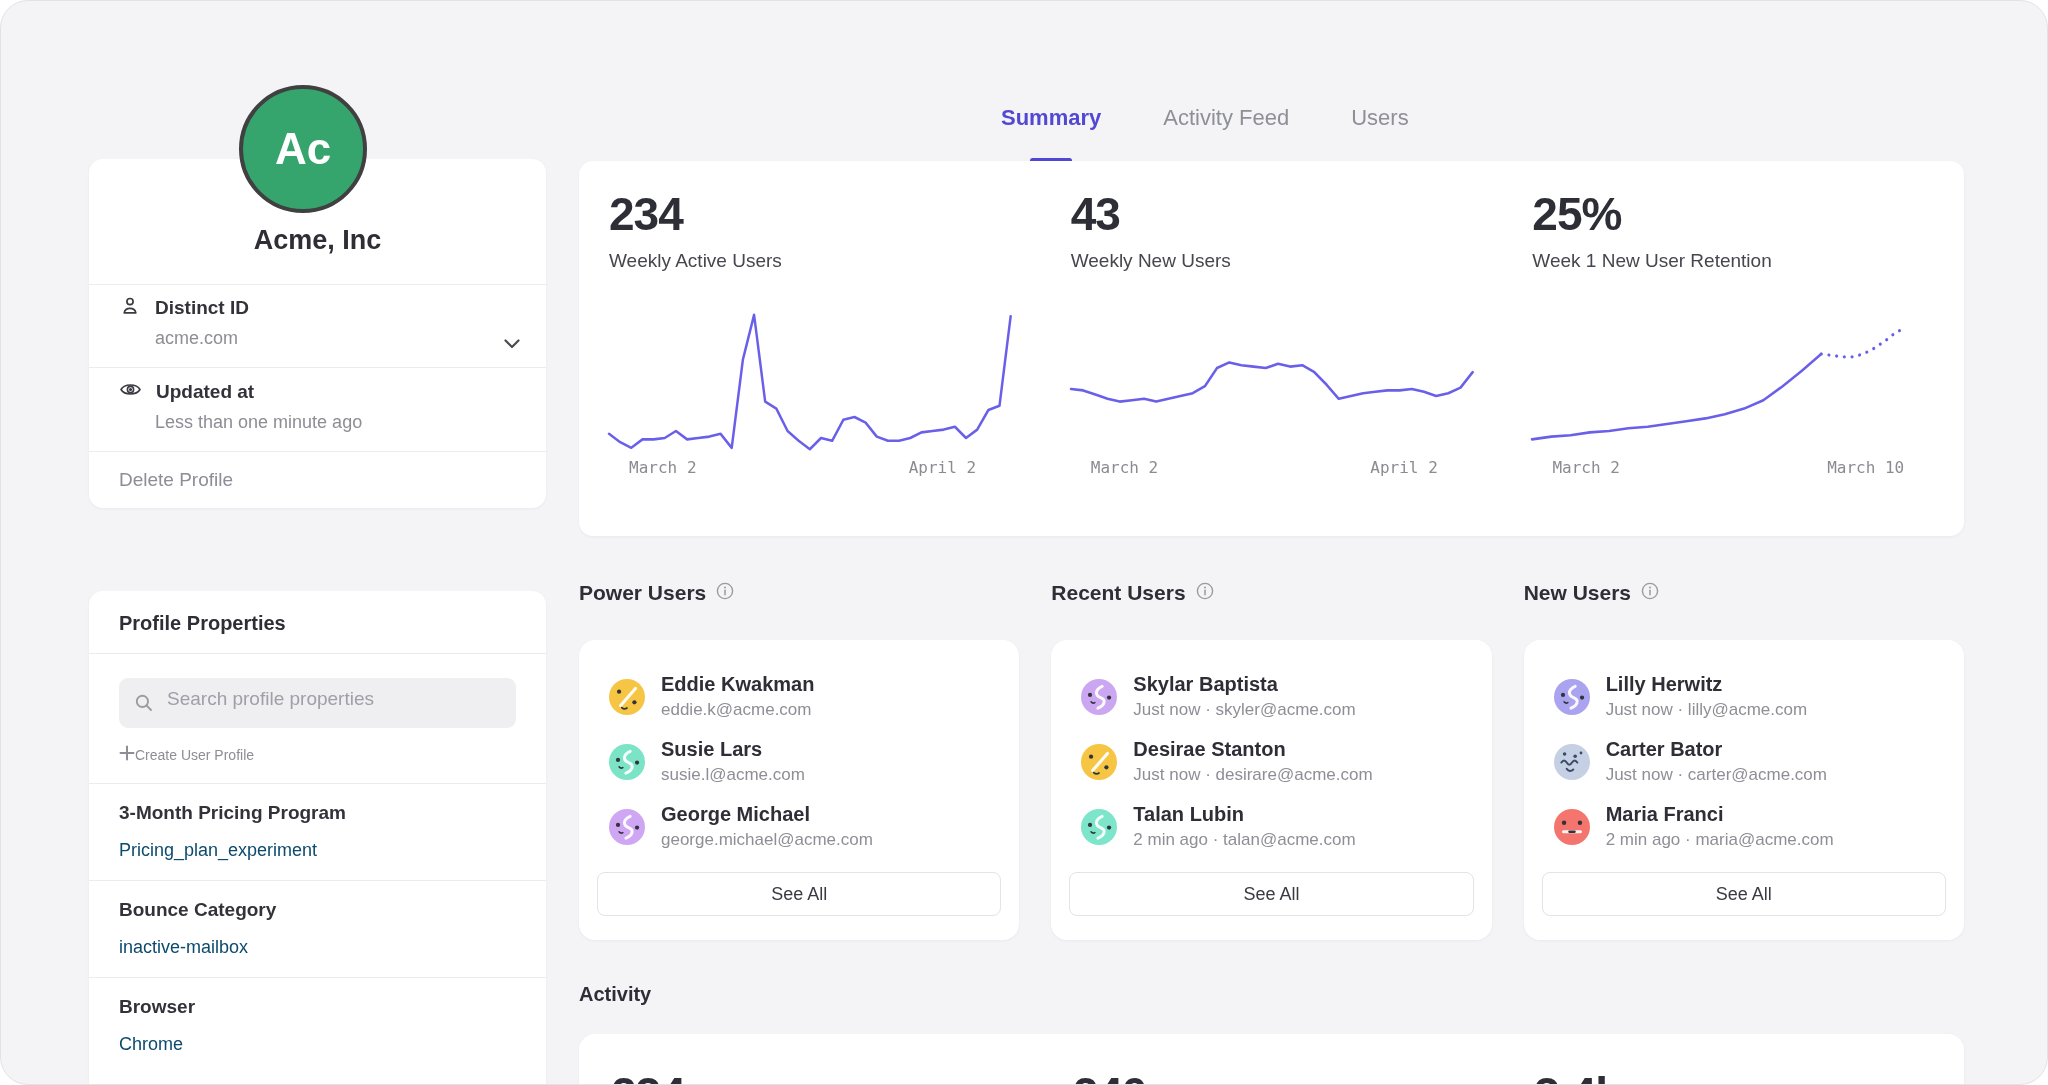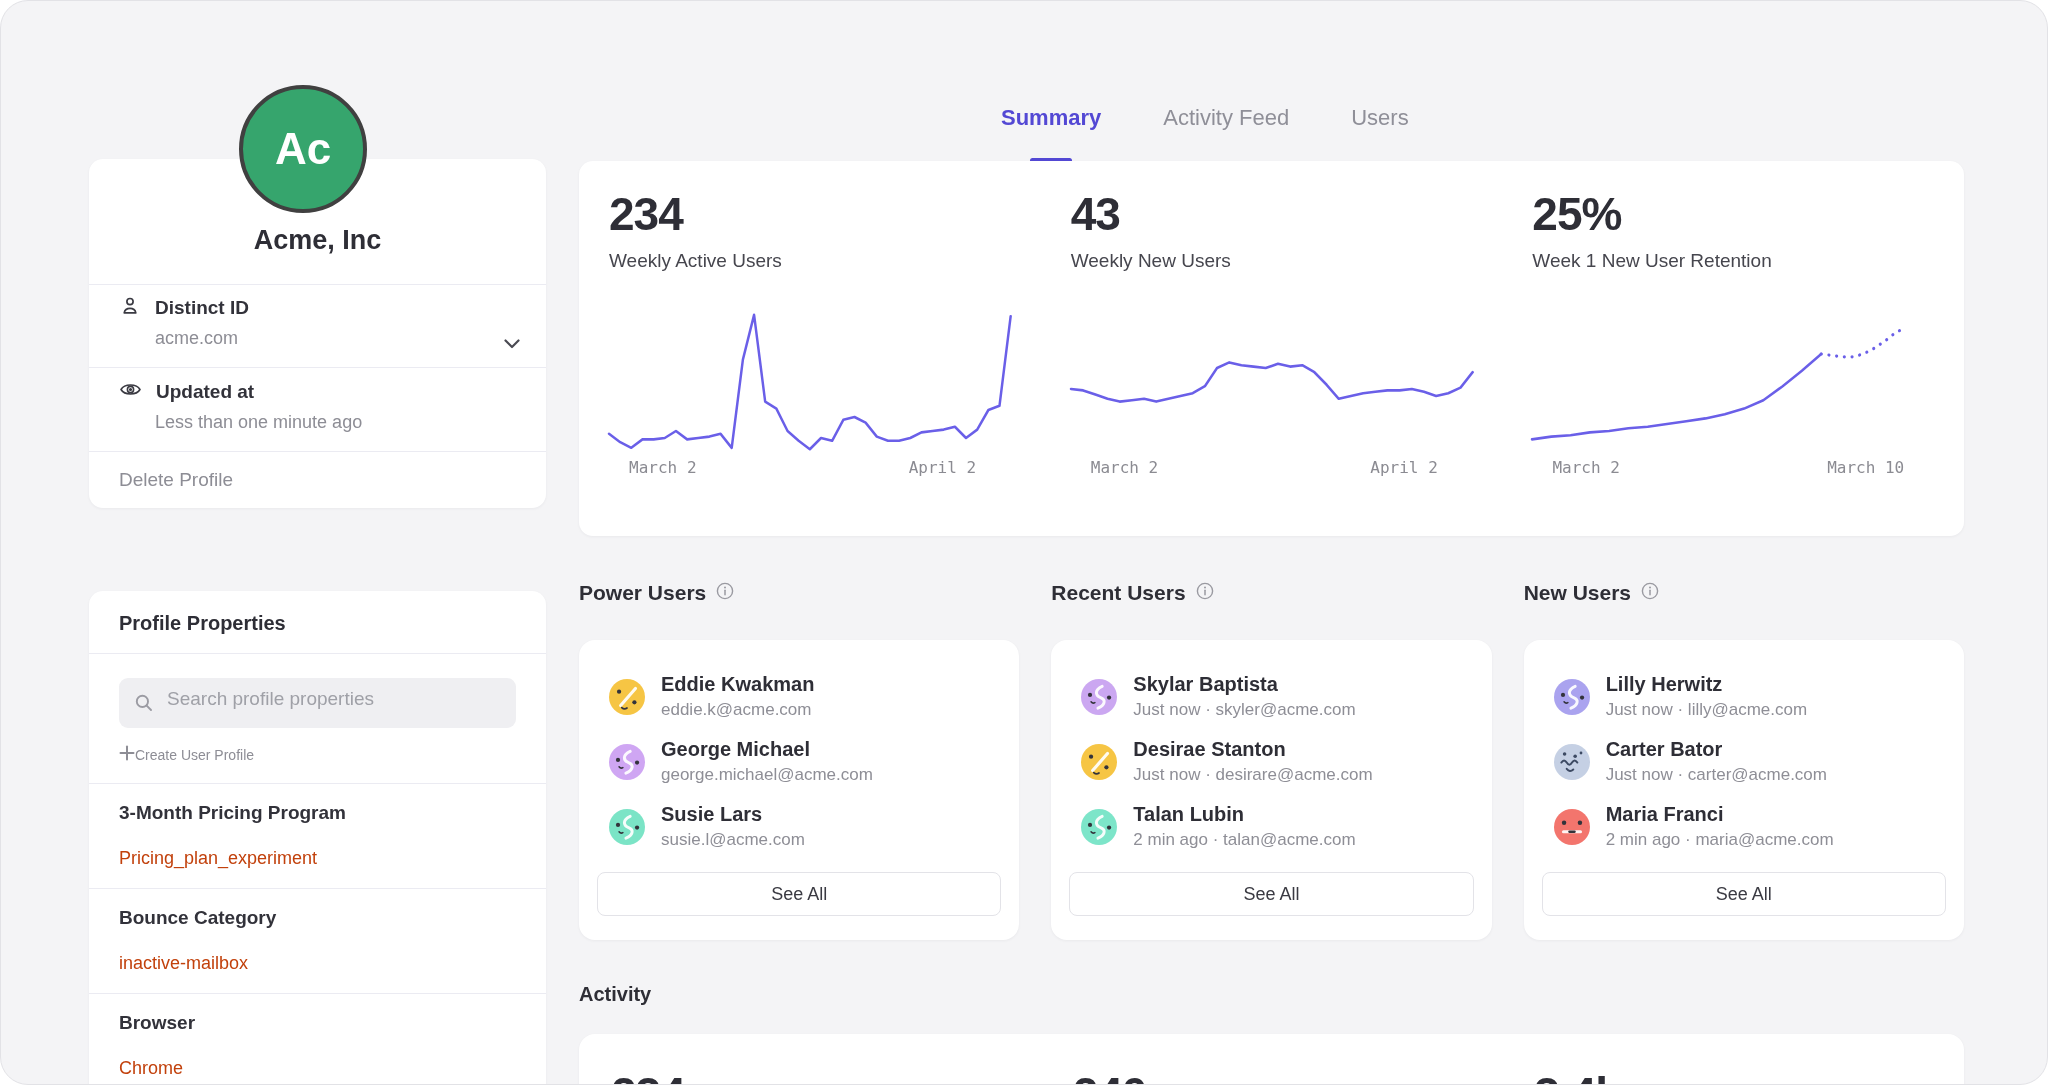--- a/index.html
+++ b/index.html
@@ -23,21 +23,21 @@
   .card-props{top:590px;height:560px;overflow:hidden;}
   .props-header{padding:21px 30px 18px;font-size:20px;font-weight:bold;color:#2e2e36;border-bottom:1px solid #ebebf2;}
   .search-wrap{margin:24px 30px 0;position:relative;}
   .search-input{width:100%;box-sizing:border-box;height:50px;border:none;outline:none;background:#efeff2;
     border-radius:9px;padding:0 16px 8px 48px;font-size:19px;color:#3a3a42;font-family:"Liberation Sans",sans-serif;}
   .search-input::placeholder{color:#9fa0a7;}
   .search-ic{position:absolute;left:15px;top:15px;}
   .create-row{display:flex;align-items:center;margin:17px 30px 19px;font-size:14px;color:#8d8d95;cursor:pointer;}
   .prop-row{border-top:1px solid #ebebf2;padding:18px 30px 19px;}
   .prop-name{font-size:19px;font-weight:600;color:#32323a;}
-  .prop-value{margin-top:24px;font-size:18px;color:#c2410c;}
+  .prop-value{margin-top:16px;font-size:18px;color:#0c4a6e;}
   
   .tabs{position:absolute;left:578px;top:104px;width:1385px;height:56px;display:flex;gap:62px;padding-left:422px;box-sizing:border-box;}
   .tab{position:relative;font-size:22px;color:#8f8f98;padding-bottom:16px;cursor:pointer;white-space:nowrap;}
   .tab.active{color:var(--accent,#5348d4);font-weight:600;}
   .tab.active::after{content:"";position:absolute;left:50%;transform:translateX(-50%);bottom:-2px;
     width:42px;height:5px;border-radius:3px;background:var(--accent,#5348d4);}
   .stats-card{position:absolute;left:578px;top:160px;width:1385px;height:375px;background:#fff;border-radius:14px;
     box-shadow:0 1px 3px rgba(40,40,60,.05);display:flex;box-sizing:border-box;}
   .stat-col{flex:1 1 0;padding:26px 30px 0;box-sizing:border-box;min-width:0;}
   .stat-value{font-size:46px;font-weight:bold;color:#2e2e36;letter-spacing:-1px;}
@@ -220,45 +220,45 @@
                 <circle cx="24" cy="22" r="2" fill="#33333b"></circle>
                 <path d="M12 27 q2.5 2.3 5 .4" fill="none" stroke="#33333b" stroke-width="1.6" stroke-linecap="round"></path>
               </svg>
             </div>
           <div>
               <div class="u-name">Eddie Kwakman</div>
                <div class="u-meta">eddie.k@acme.com</div>
             </div>
         </div>
         <div class="user-row">
+          <div class="u-avatar" style="background: rgb(123, 228, 198);">
+              <svg viewBox="0 0 34 34">
+                <path d="M20 7 C13 10 13 15.5 18.5 17.5 C24 19.5 22.5 25 16 27.5" fill="none" stroke="rgba(255,255,255,.92)" stroke-width="2.8" stroke-linecap="round"></path>
+                <circle cx="8.5" cy="15" r="2" fill="#33333b"></circle>
+                <circle cx="26.5" cy="17.5" r="2" fill="#33333b"></circle>
+                <path d="M9.5 21.5 q1.6 2 3.6 .8" fill="none" stroke="#33333b" stroke-width="1.5" stroke-linecap="round"></path>
+              </svg>
+            </div>
+          <div>
+              <div class="u-name">Susie Lars</div>
+               <div class="u-meta">susie.l@acme.com</div>
+            </div>
+        </div>
+        <div class="user-row">
           <div class="u-avatar" style="background: rgb(207, 166, 243);">
               <svg viewBox="0 0 34 34">
                 <path d="M20 7 C13 10 13 15.5 18.5 17.5 C24 19.5 22.5 25 16 27.5" fill="none" stroke="rgba(255,255,255,.92)" stroke-width="2.8" stroke-linecap="round"></path>
                 <circle cx="8.5" cy="15" r="2" fill="#33333b"></circle>
                 <circle cx="26.5" cy="17.5" r="2" fill="#33333b"></circle>
                 <path d="M9.5 21.5 q1.6 2 3.6 .8" fill="none" stroke="#33333b" stroke-width="1.5" stroke-linecap="round"></path>
               </svg>
             </div>
           <div>
               <div class="u-name">George Michael</div>
                <div class="u-meta">george.michael@acme.com</div>
-            </div>
-        </div>
-        <div class="user-row">
-          <div class="u-avatar" style="background: rgb(123, 228, 198);">
-              <svg viewBox="0 0 34 34">
-                <path d="M20 7 C13 10 13 15.5 18.5 17.5 C24 19.5 22.5 25 16 27.5" fill="none" stroke="rgba(255,255,255,.92)" stroke-width="2.8" stroke-linecap="round"></path>
-                <circle cx="8.5" cy="15" r="2" fill="#33333b"></circle>
-                <circle cx="26.5" cy="17.5" r="2" fill="#33333b"></circle>
-                <path d="M9.5 21.5 q1.6 2 3.6 .8" fill="none" stroke="#33333b" stroke-width="1.5" stroke-linecap="round"></path>
-              </svg>
-            </div>
-          <div>
-              <div class="u-name">Susie Lars</div>
-               <div class="u-meta">susie.l@acme.com</div>
             </div>
         </div>
         <div class="see-all">See All</div>
       </div>
     </div>
 
     <div class="section-col">
       <div class="sec-title">
         <span>Recent Users</span>
         <span class="ic">

